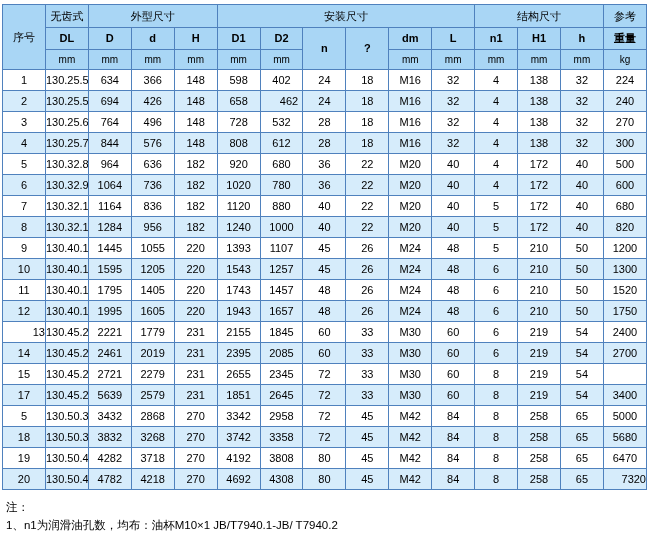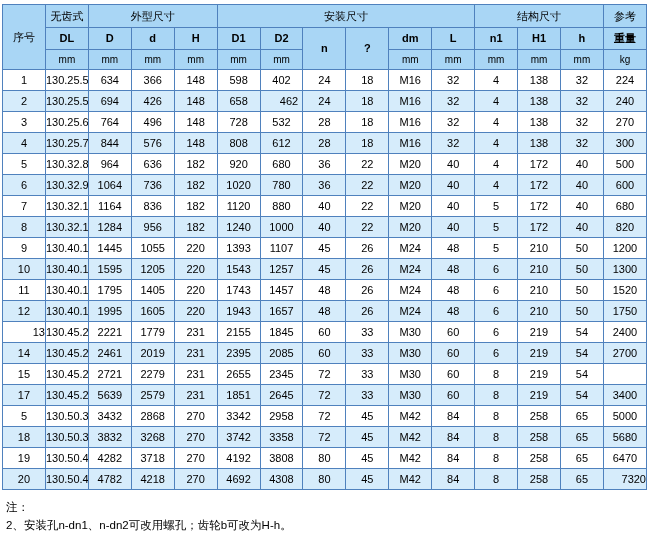--- a/index.html
+++ b/index.html
@@ -464,16 +464,16 @@
           <td style="width: 30px;">8</td>
           <td style="width: 38px;">258</td>
           <td style="width: 30px;">65</td>
           <td style="width: 48px; text-align: right;">7320</td>
         </tr>
       </tbody>
   </table>
 
   <div class="notes">
     <div>注：</div>
-    <div>2、安装孔n-dn1、n-dn2可改用螺孔；齿轮b可改为H-h。</div>
+    <div>1、n1为润滑油孔数，均布：油杯M10×1 JB/T7940.1-JB/ T7940.2</div>
   </div>
 
 </div>
 
 </body></html>

